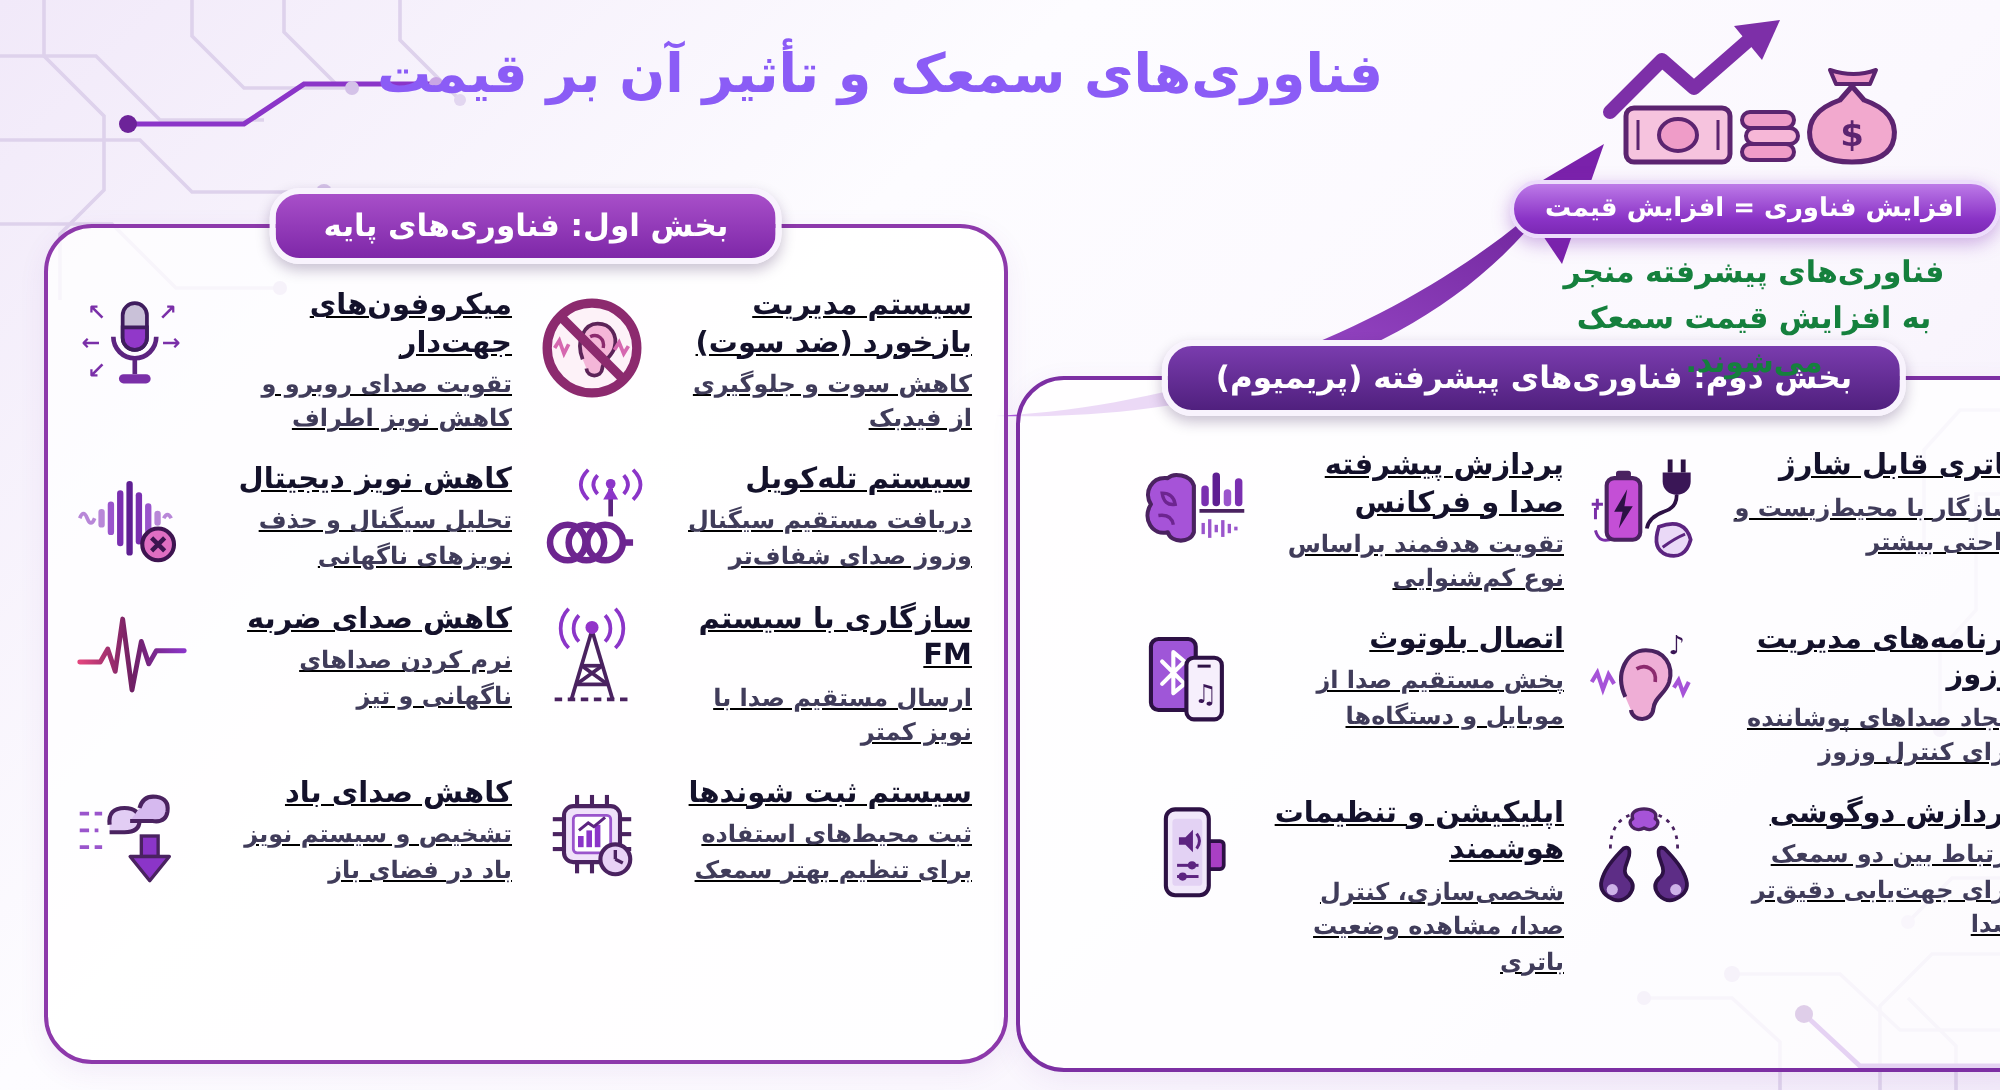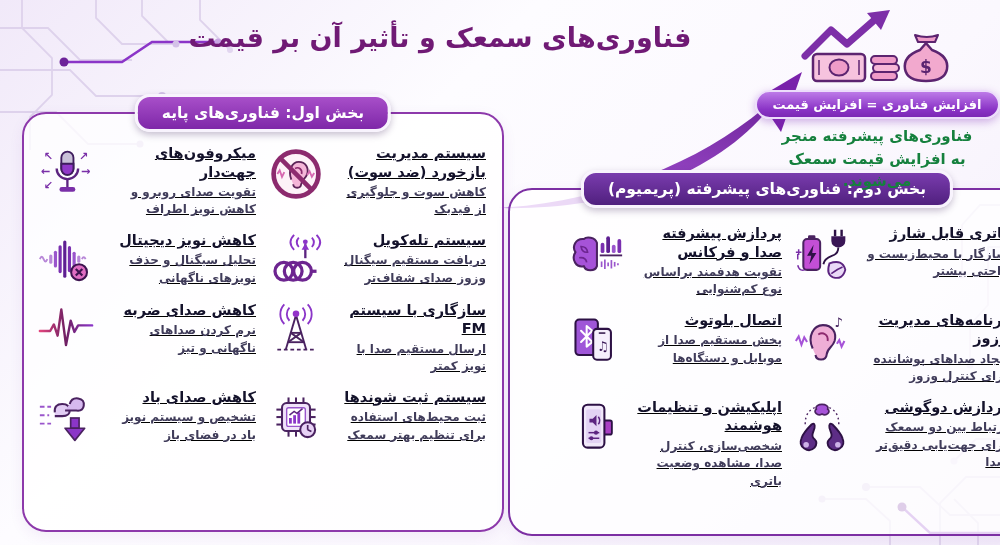--- a/index.html
+++ b/index.html
@@ -5,21 +5,21 @@
   html,body{margin:0;padding:0;}
   body{
     width:1000px;height:545px;overflow:hidden;position:relative;
     font-family:"DejaVu Sans","Liberation Sans",sans-serif;
     background:linear-gradient(135deg,#f1e9f9 0%,#fdfcff 35%,#fbf8fe 65%,#f3ecfa 100%);
   }
   .stage{position:absolute;inset:0;}
   .circuit{position:absolute;z-index:0;pointer-events:none;}
   .main-title{
     position:absolute;top:22px;left:0;right:120px;text-align:center;direction:rtl;
-    font-size:27px;font-weight:800;color:#701a75;letter-spacing:-.5px;z-index:2;
+    font-size:27px;font-weight:800;color:#8b5cf6;letter-spacing:-.5px;z-index:2;
   }
   
   .callout{position:absolute;top:10px;right:14px;width:218px;display:flex;flex-direction:column;align-items:center;z-index:3;}
   .callout .money-art{width:160px;height:78px;}
   .badge{
     direction:rtl;white-space:nowrap;color:#fff;font-weight:800;font-size:13px;
     padding:5px 16px;border-radius:999px;margin-top:2px;
     background:linear-gradient(180deg,#bd7ae8 0%,#8a33c6 70%,#7b28b4 100%);
     border:2px solid #ecdcfb;box-shadow:0 3px 9px rgba(122,40,180,.35);
   }

